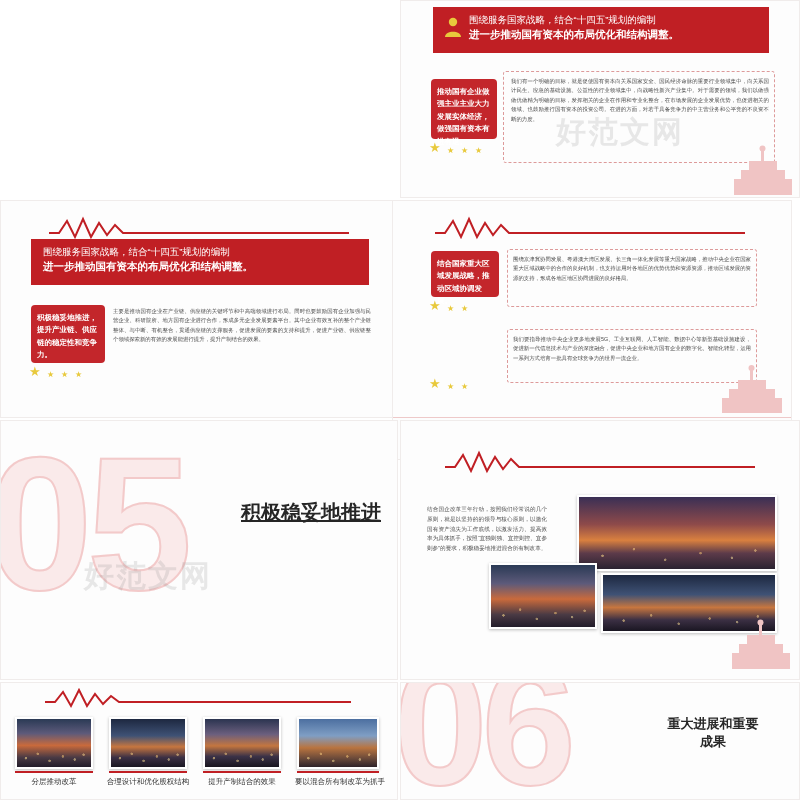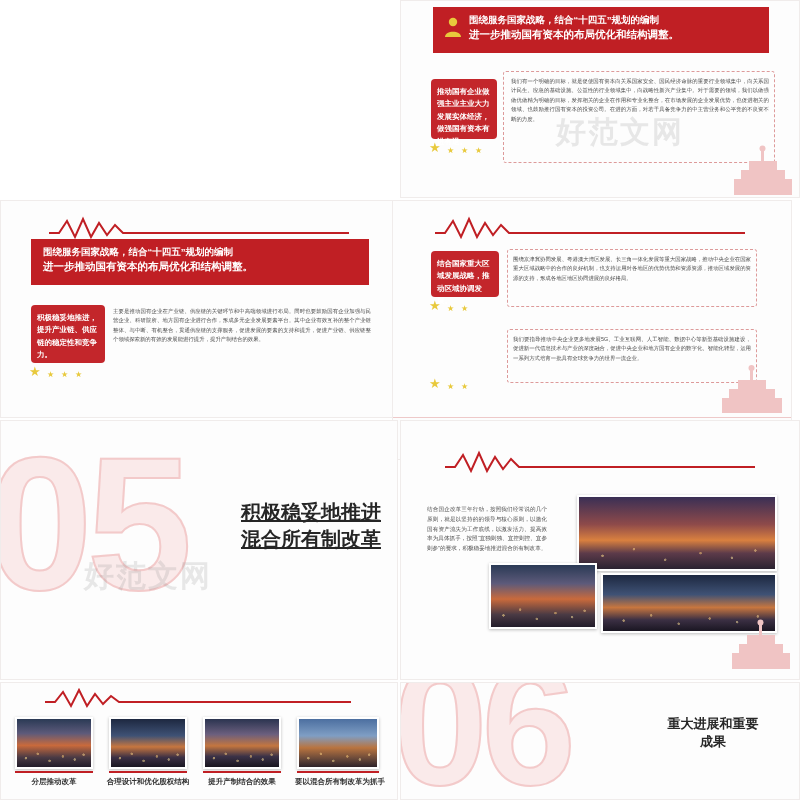--- a/index.html
+++ b/index.html
@@ -62,21 +62,21 @@
 
   
   .red-banner {
     position: absolute;
     background: #c01f24;
     color: #fff;
     box-sizing: border-box;
   }
   .red-banner .bn-line1 {
     font-size: 9.5px;
-    font-weight: bold;
+    font-weight: normal;
     line-height: 1.5;
   }
   .red-banner .bn-line2 {
     font-size: 10.5px;
     font-weight: bold;
     line-height: 1.5;
   }
   .person-icon {
     position: absolute;
     left: 10px;
@@ -154,21 +154,21 @@
       radial-gradient(circle at 78% 66%, rgba(255,230,160,.5) 0 1px, transparent 1.5px),
       radial-gradient(circle at 90% 44%, rgba(255,215,140,.5) 0 1px, transparent 1.5px);
   }
 
   
   .thumb-cap {
     position: absolute;
     font-size: 7.5px;
     color: #333;
     text-align: center;
-    font-weight: bold;
+    font-weight: normal;
   }
   .thumb-rule {
     position: absolute;
     background: #c01f24;
     height: 2px;
   }
 
   
   .watermark {
     position: absolute;
@@ -269,21 +269,20 @@
         <circle cx="32.5" cy="3" r="3"></circle>
       </g>
     </svg>
     <div class="thinrule" style="left:0; top:216px; width:400px;"></div>
   </div>
 
   <div class="slide" id="slide-05">
     <div class="bignum solidish" style="left:-14px; top:22px;">05</div>
     <div class="sect-title" style="left:228px; top:78px; width:164px;text-decoration:underline;">
       <span>积极稳妥地推进</span><br>
-      <span>混合所有制改革</span>
     </div>
     <div class="thinrule" style="left:0; top:258px; width:398px;"></div>
   </div>
 
   <div class="slide" id="slide-d">
     <svg class="wave" style="left:44px; top:28px;" width="310" height="26" viewBox="0 0 310 26">
       <polyline points="0,18 10,18 18,6 26,22 34,4 42,22 50,8 58,20 66,10 74,18 310,18" fill="none" stroke="#c01f24" stroke-width="2"></polyline>
     </svg>
 
     <div class="body-text t6" style="left:26px; top:84px; width:120px;">结合国企改革三年行动，按照我们经常说的几个原则，就是以坚持的的领导与核心原则，以激化国有资产流失为工作底线，以激发活力、提高效率为具体抓手，按照“宜独则独、宜控则控、宜参则参”的要求，积极稳妥地推进混合所有制改革。</div>

